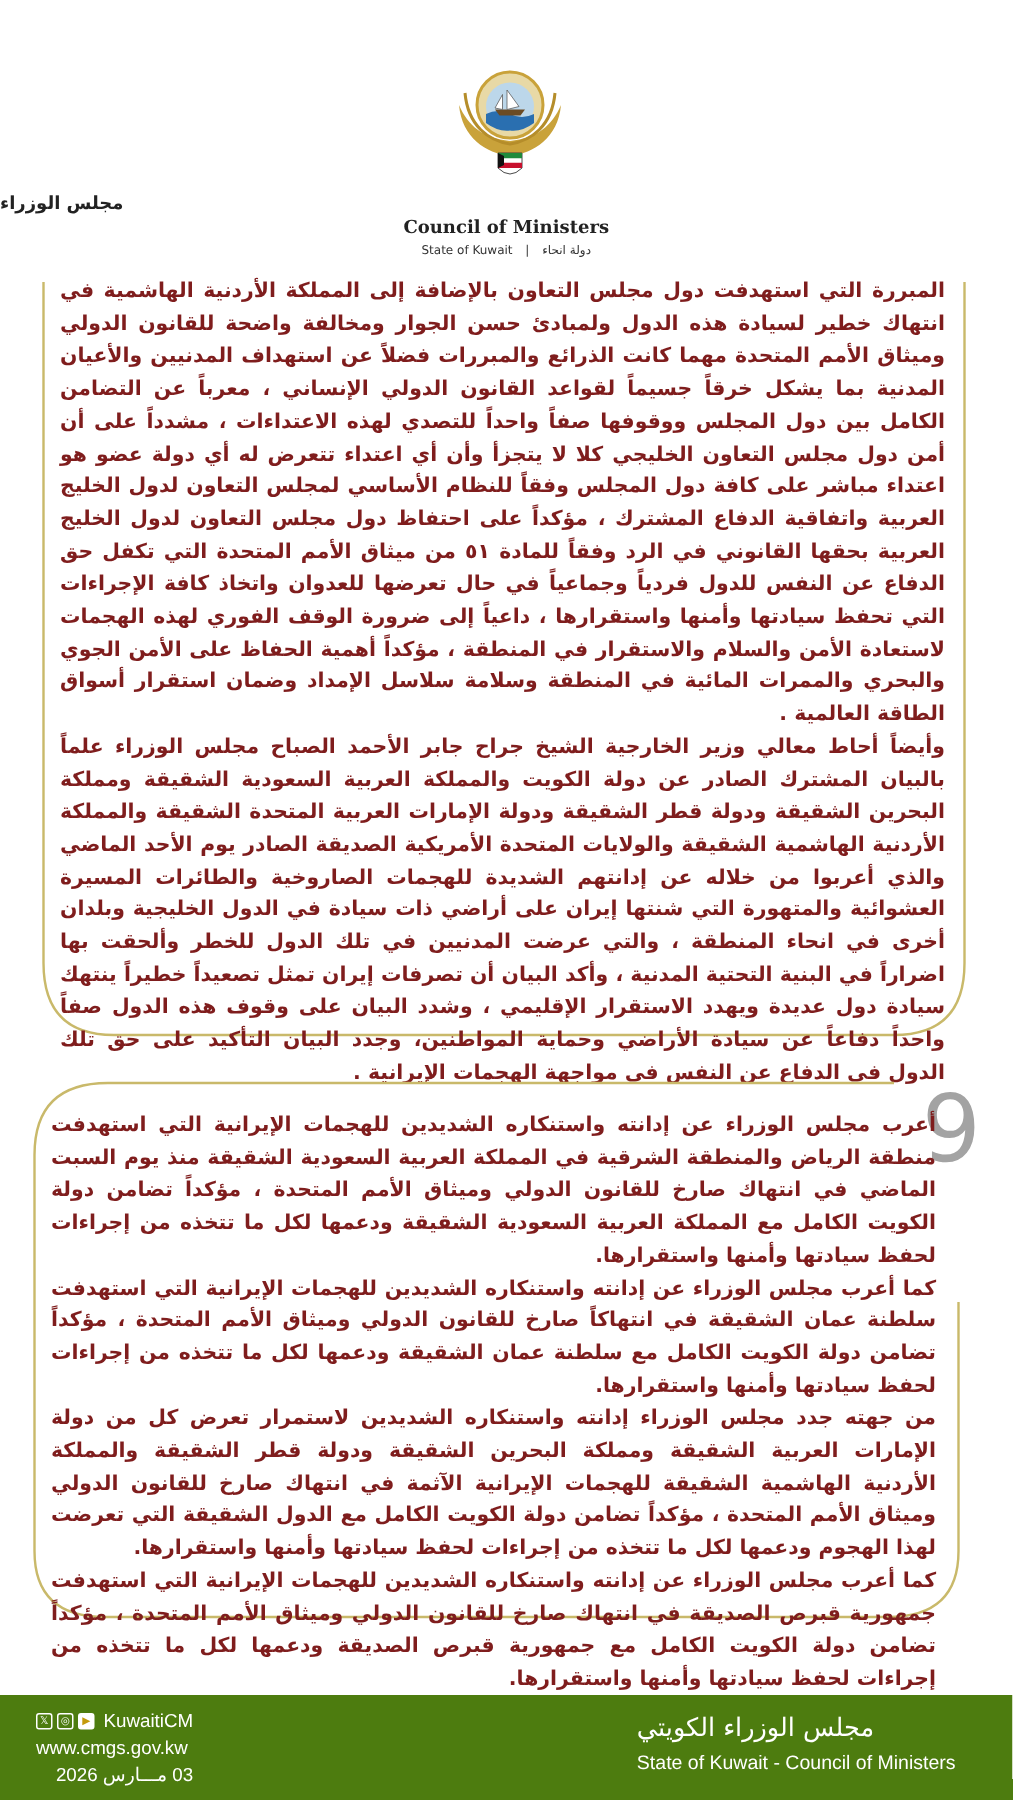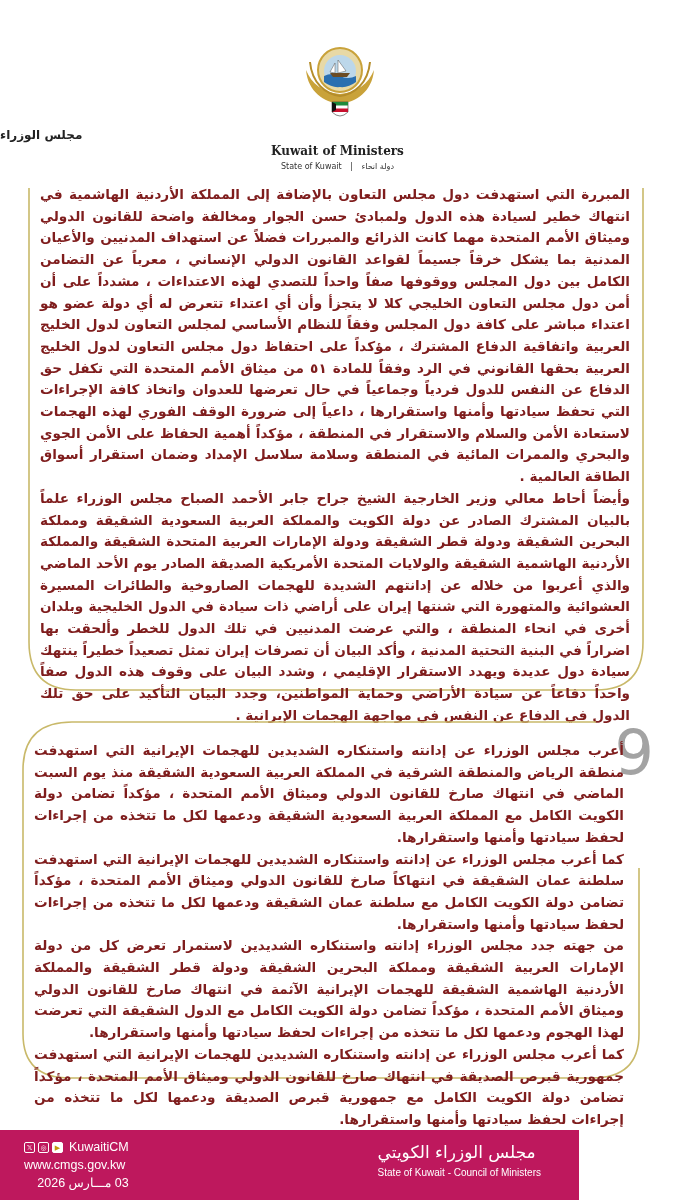--- a/index.html
+++ b/index.html
@@ -18,28 +18,28 @@
 
     .sec1 { top: 180px; left: 26px; width: 620px; height: 512px; }
     .sec1-text { position: absolute; top: 4px; left: 14px; width: 590px; }
     .frame1 { position: absolute; left: 0; top: 0; width: 620px; height: 512px; pointer-events: none; }
 
     .sec2 { top: 718px; left: 20px; width: 622px; height: 362px; }
     .sec2-text { position: absolute; top: 22px; left: 14px; width: 590px; }
     .frame2 { position: absolute; left: 0; top: 0; width: 622px; height: 362px; pointer-events: none; }
     .num9 { position: absolute; right: -12px; top: 4px; font-size: 62px; line-height: 62px; color: #a3a3a3; font-family: "DejaVu Sans", sans-serif; font-weight: normal; }
 
-    .footer { position: absolute; left: 0; top: 1130px; width: 579px; height: 70px; background: #be185d; color: #fff; }
+    .footer { position: absolute; left: 0; top: 1130px; width: 675px; height: 70px; background: #4d7c0f; color: #fff; }
     .footer-left { position: absolute; left: 24px; top: 8px; font-family: "Liberation Sans", sans-serif; font-size: 12.5px; line-height: 18px; }
     .social { display: flex; align-items: center; gap: 2px; }
     .ico { display: inline-flex; align-items: center; justify-content: center; width: 11px; height: 11px; border: 1.2px solid #fff; border-radius: 2px; font-size: 7px; line-height: 1; margin-right: 1px; }
     .ico.yt { background: #fff; color: #c49a0c; }
     .footer-right { position: absolute; right: 38px; top: 12px; text-align: left; }
     .f-ar { font-size: 17px; font-weight: normal; direction: rtl; }
-    .f-en { font-family: "Liberation Sans", sans-serif; font-size: 10px; margin-top: 5px; }
+    .f-en { font-family: "Liberation Sans", sans-serif; font-size: 13px; margin-top: 5px; }
   </style>
 </head>
 <body>
 
 <div class="header">
   <svg class="emblem" viewBox="0 0 76 82">
 
     <path d="M4 30 C6 52 22 62 38 64 C54 62 70 52 72 30 C66 44 56 52 38 54 C20 52 10 44 4 30 Z" fill="#c9a23a"></path>
     <path d="M8 22 C10 44 24 54 38 56 C52 54 66 44 68 22" fill="none" stroke="#b58d2a" stroke-width="2"></path>
 
@@ -50,21 +50,21 @@
     <path d="M28 33 L48 33 L45 37 L31 37 Z" fill="#6b4b24"></path>
     <path d="M36 33 L36 20 L44 31 Z" fill="#ffffff" stroke="#555" stroke-width="0.5"></path>
     <path d="M33 33 L33 23 L28 32 Z" fill="#ffffff" stroke="#555" stroke-width="0.5"></path>
 
     <path d="M30 62 L46 62 L46 72 Q38 80 30 72 Z" fill="#ffffff" stroke="#333" stroke-width="0.6"></path>
     <rect x="30" y="62" width="16" height="3.5" fill="#1e8a3c"></rect>
     <rect x="30" y="68.5" width="16" height="3.5" fill="#c8102e"></rect>
     <path d="M30 62 L34 64 L34 70 L30 72 Z" fill="#111"></path>
   </svg>
   <div class="hdr-ar">مجلس الوزراء</div>
-  <div class="hdr-en">Kuwait of Ministers</div>
+  <div class="hdr-en">Council of Ministers</div>
   <div class="hdr-sub">
     <span>State of Kuwait</span>
     <span class="sep">|</span>
     <span>دولة انحاء</span>
   </div>
 </div>
 
 <div class="section sec1">
   <svg class="frame1" viewBox="0 0 620 512" preserveAspectRatio="none">
     <path d="M3 8 L3 462 Q3 510 50 510 L570 510 Q617 510 617 462 L617 8" fill="none" stroke="#c9b96a" stroke-width="1.6"></path>

